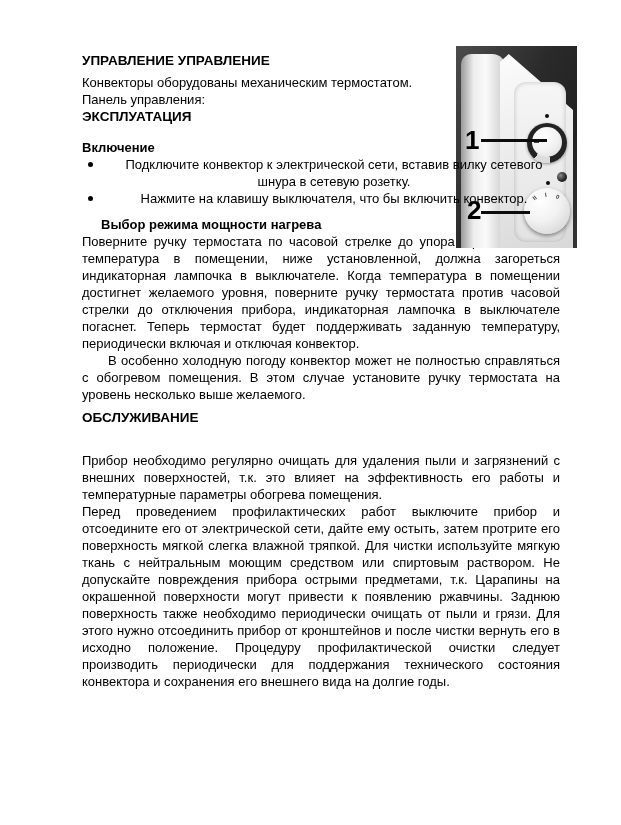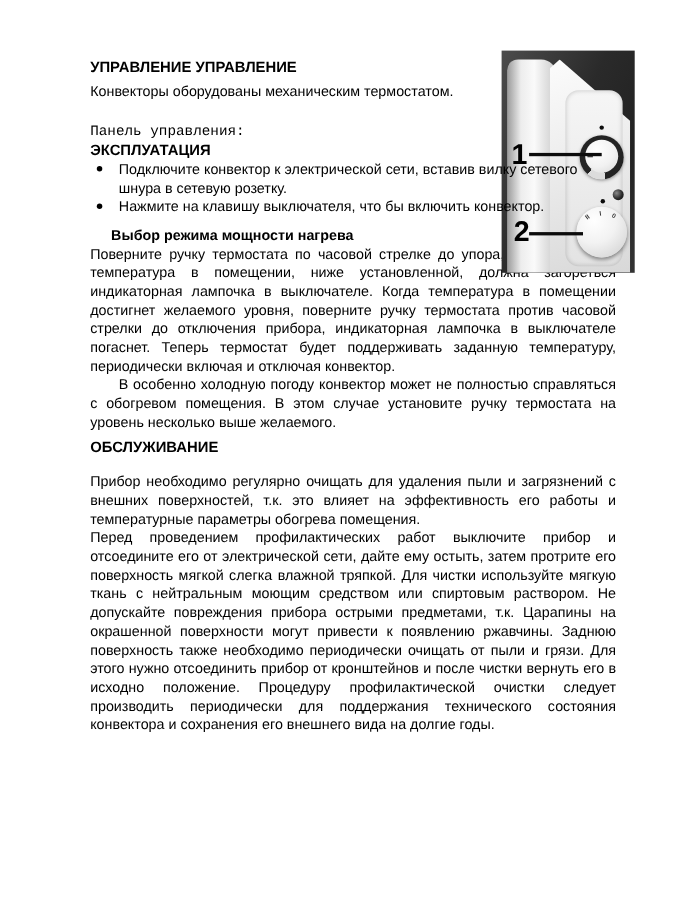--- a/index.html
+++ b/index.html
@@ -12,29 +12,29 @@
     position:relative; width:621px; height:825px; box-sizing:border-box;
     padding:52px 61px 0 82px; overflow:hidden;
   }
   p, h2, h3, ul, li { margin:0; padding:0; }
   p, li { font-size:13px; line-height:17px; }
   h2 { font-size:13.5px; line-height:17px; font-weight:bold; }
   h3 { font-size:13px; line-height:17px; font-weight:bold; }
   .just { text-align:justify; }
   .top-block { width:363px; }
   .mt15 { margin-top:5px; }
-  .mt16 { margin-top:20px;font-family:Liberation Mono, monospace; }
+  .mt16 { margin-top:0; }
   .mt44 { }
   .mt14 { margin-top:14px; }
   .mt9  { margin-top:9px;padding-left:19px; }
   .mt6  { margin-top:6px; }
-  .mb14 { margin-bottom:14px; }
+  .mb14 { margin-bottom:26px; }
   .indent { text-indent:26px; }
   ul.bullets { list-style:none; }
-  ul.bullets li { position:relative; padding-left:26px; text-align:left; }
+  ul.bullets li { position:relative; padding-left:26px; text-align:center; }
   ul.bullets li .dot {
     position:absolute; left:6px; top:6px; width:5px; height:5px;
     border-radius:50%; background:#000;
   }
 
   
   .figure {
     position:absolute; left:456px; top:46px; width:121px; height:202px;
     background:linear-gradient(115deg,#4c4c4c 0%,#2a2a2a 45%,#222 75%,#343434 100%);
     overflow:hidden;
@@ -123,20 +123,21 @@
 
   <div class="top-block">
     <p class="mt15">Конвекторы оборудованы механическим термостатом.</p>
     <div class="mt16">
       <p>Панель управления:</p>
     </div>
   </div>
 
   <h2 class="mt44">ЭКСПЛУАТАЦИЯ</h2>
 
+  <h3 class="mt14">Включение</h3>
   <ul class="bullets">
     <li>
       <span class="dot"></span>
       <span>Подключите конвектор к электрической сети, вставив вилку сетевого шнура в сетевую розетку.</span>
     </li>
     <li>
       <span class="dot"></span>
       <span>Нажмите на клавишу выключателя, что бы включить конвектор.</span>
     </li>
   </ul>

